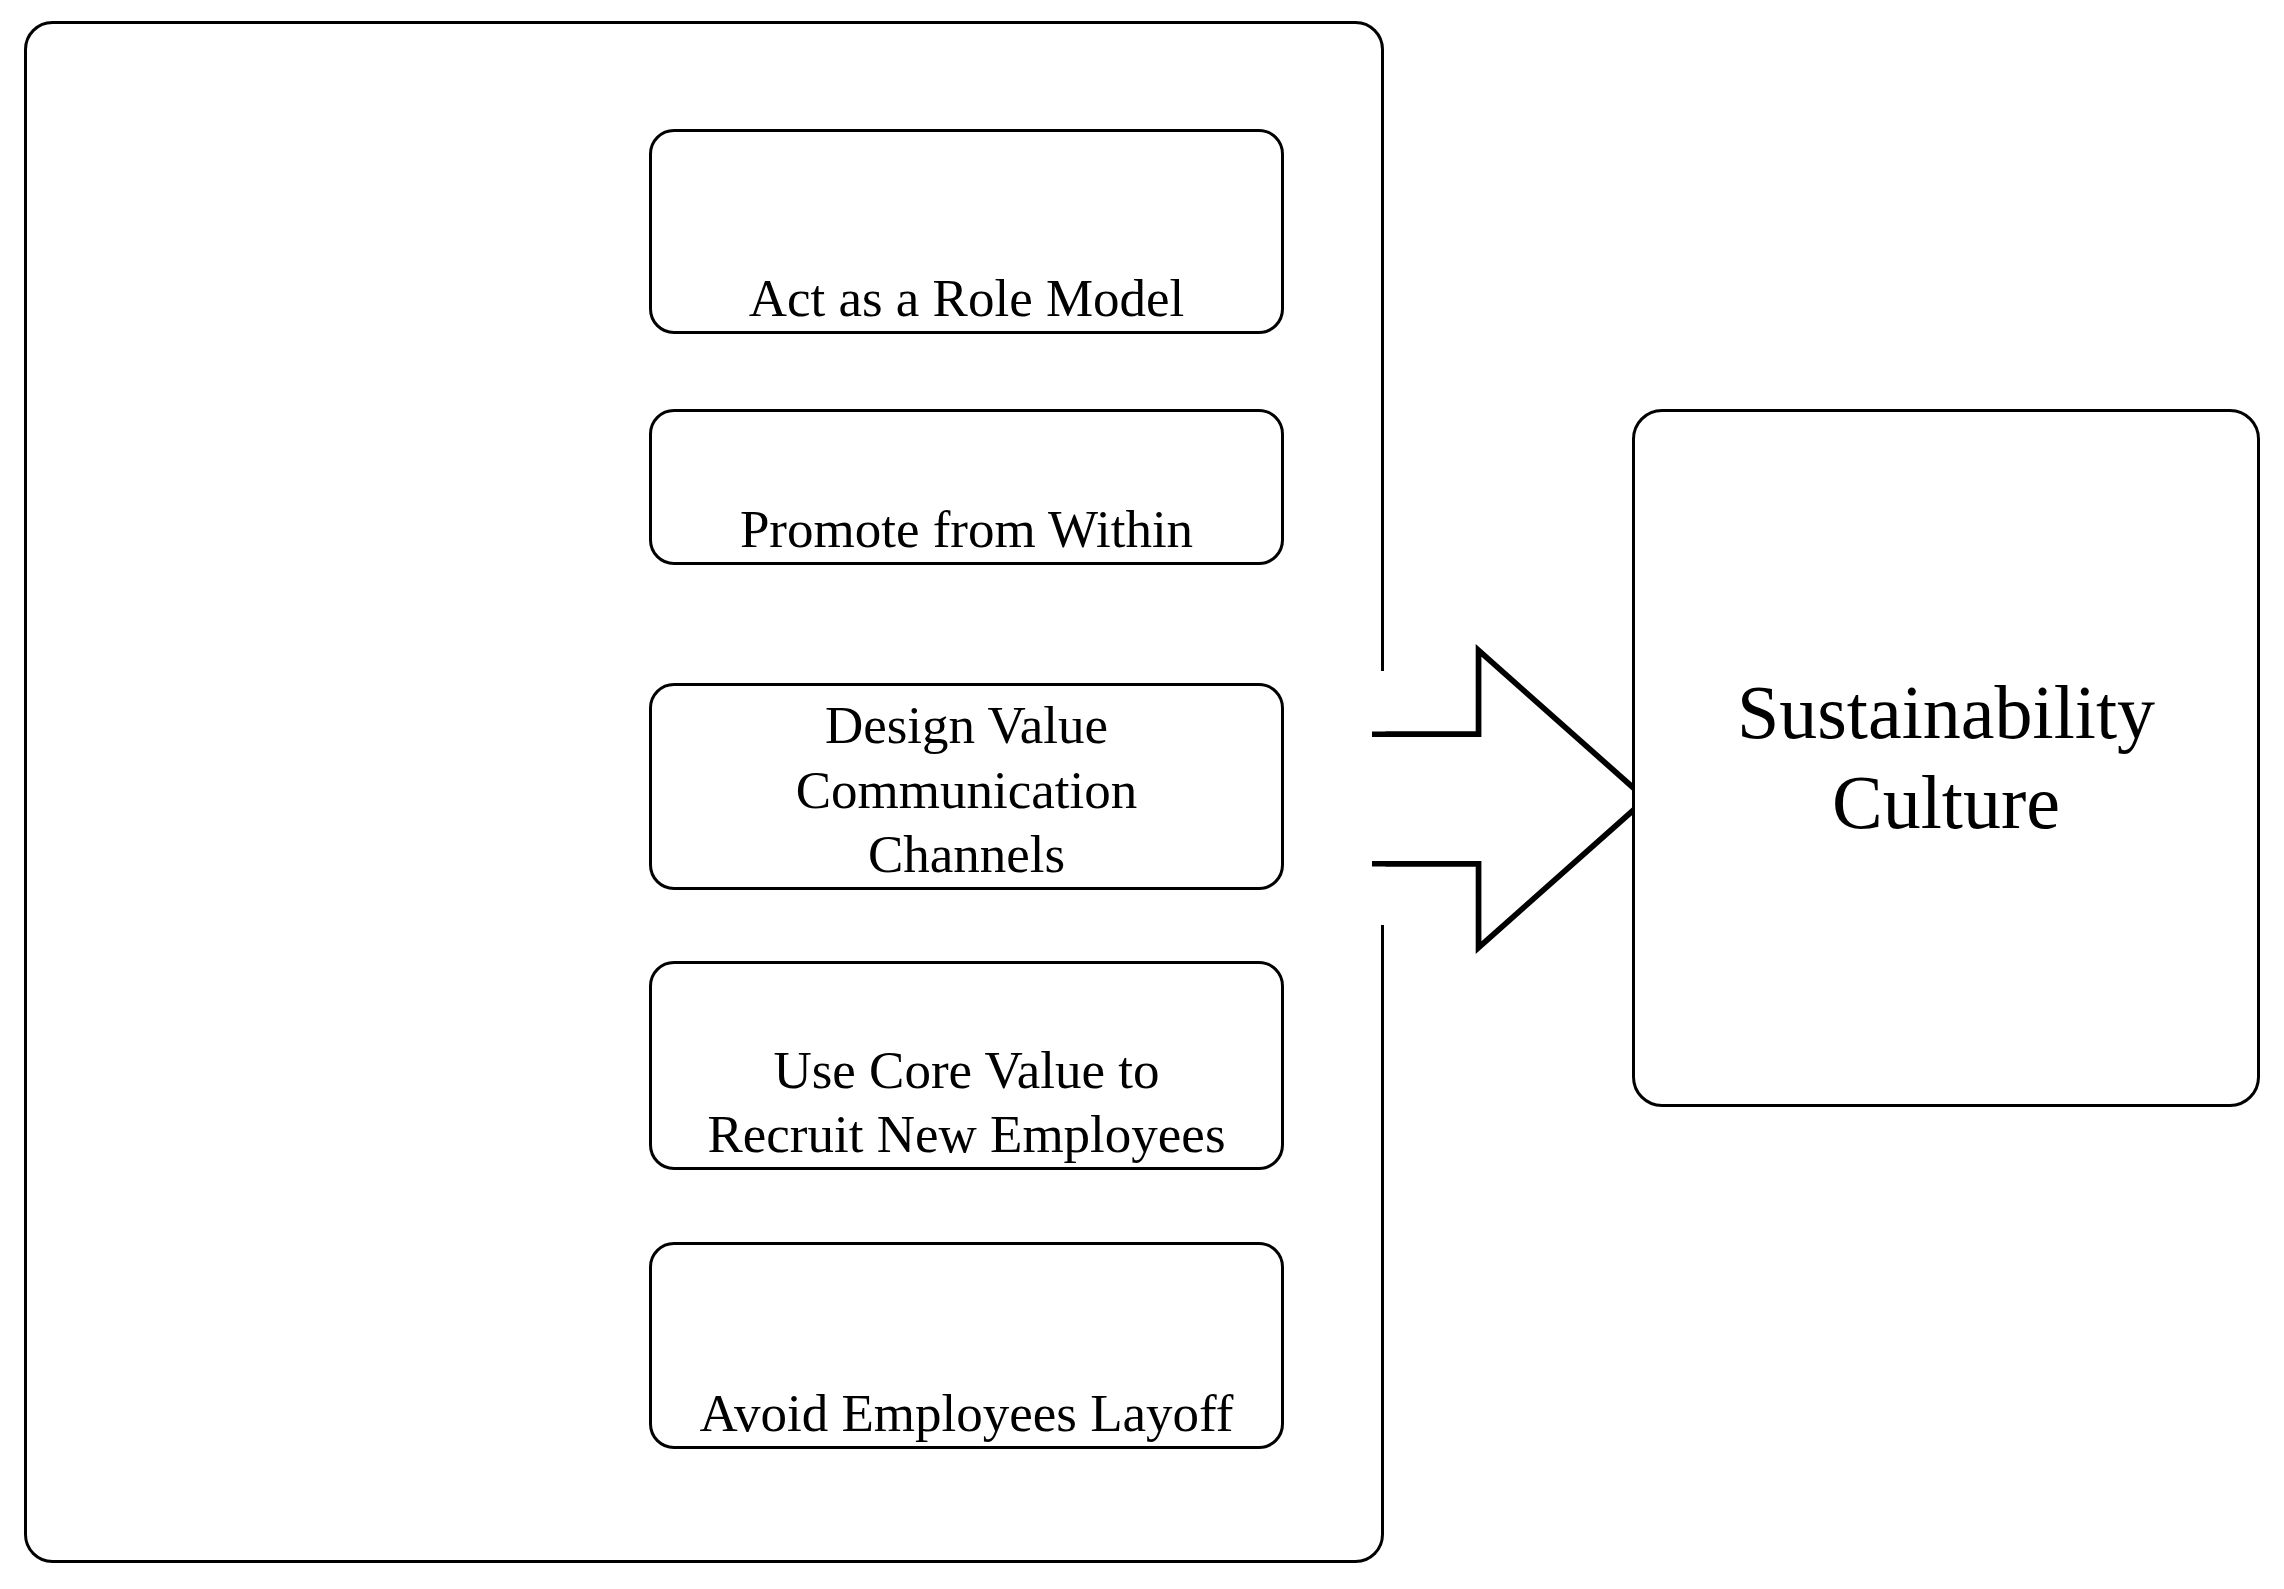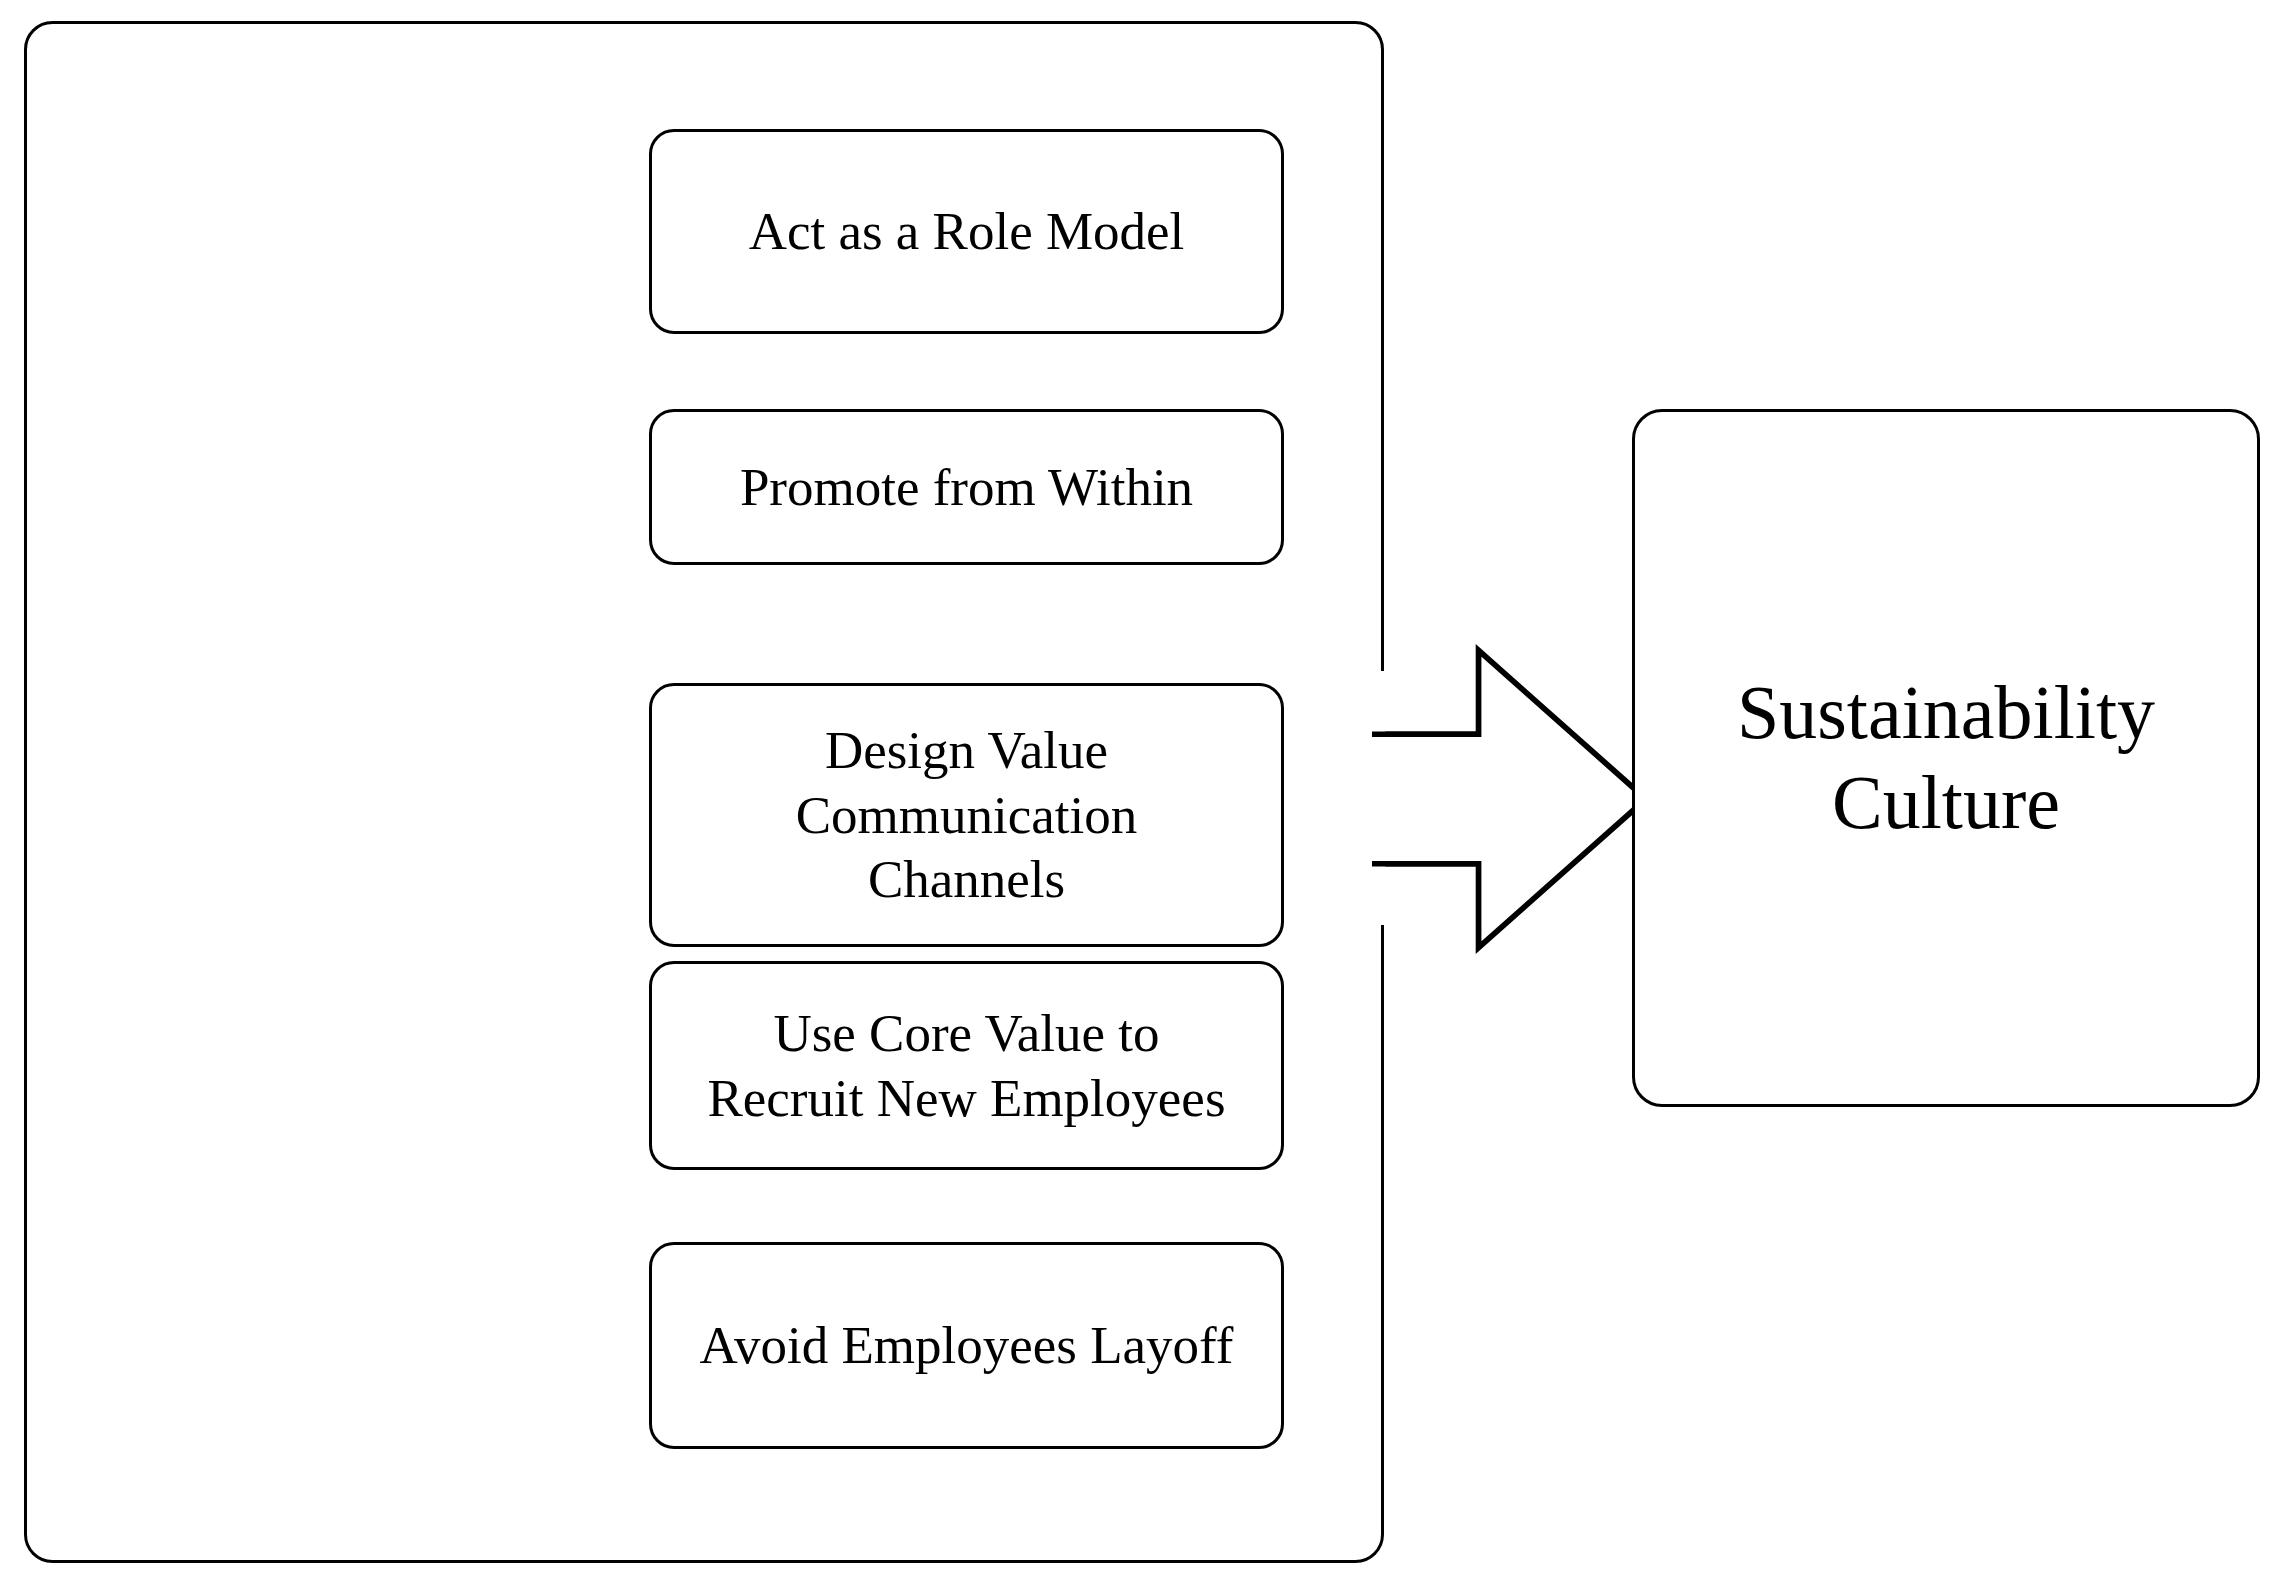--- a/index.html
+++ b/index.html
@@ -68,33 +68,33 @@
   
   .mid-box {
     position: absolute;
     left: 649px;
     width: 635px;
     box-sizing: border-box;
     border: 3.8px solid #000000;
     border-radius: 25px;
     background: #ffffff;
     display: flex;
-    align-items: center;
+    align-items: flex-end;
     justify-content: center;
   }
   .mid-box-label {
     text-align: center;
     font-size: 53px;
     line-height: 1.22;
     white-space: pre-line;
     padding: 0 13.3px;
   }
   .mid-box.b0 { top: 129px;  height: 205px; }
   .mid-box.b1 { top: 409px;  height: 156px; }
-  .mid-box.b2 { top: 683px;  height: 264px; }
+  .mid-box.b2 { top: 683px;  height: 207px; }
   .mid-box.b3 { top: 961px; height: 209px; }
   .mid-box.b4 { top: 1242px; height: 207px; }
 
   
   .arrow-wrap {
     position: absolute;
     left: 1372px;
     top: 639px;
     width: 548px;
     height: 320px;

